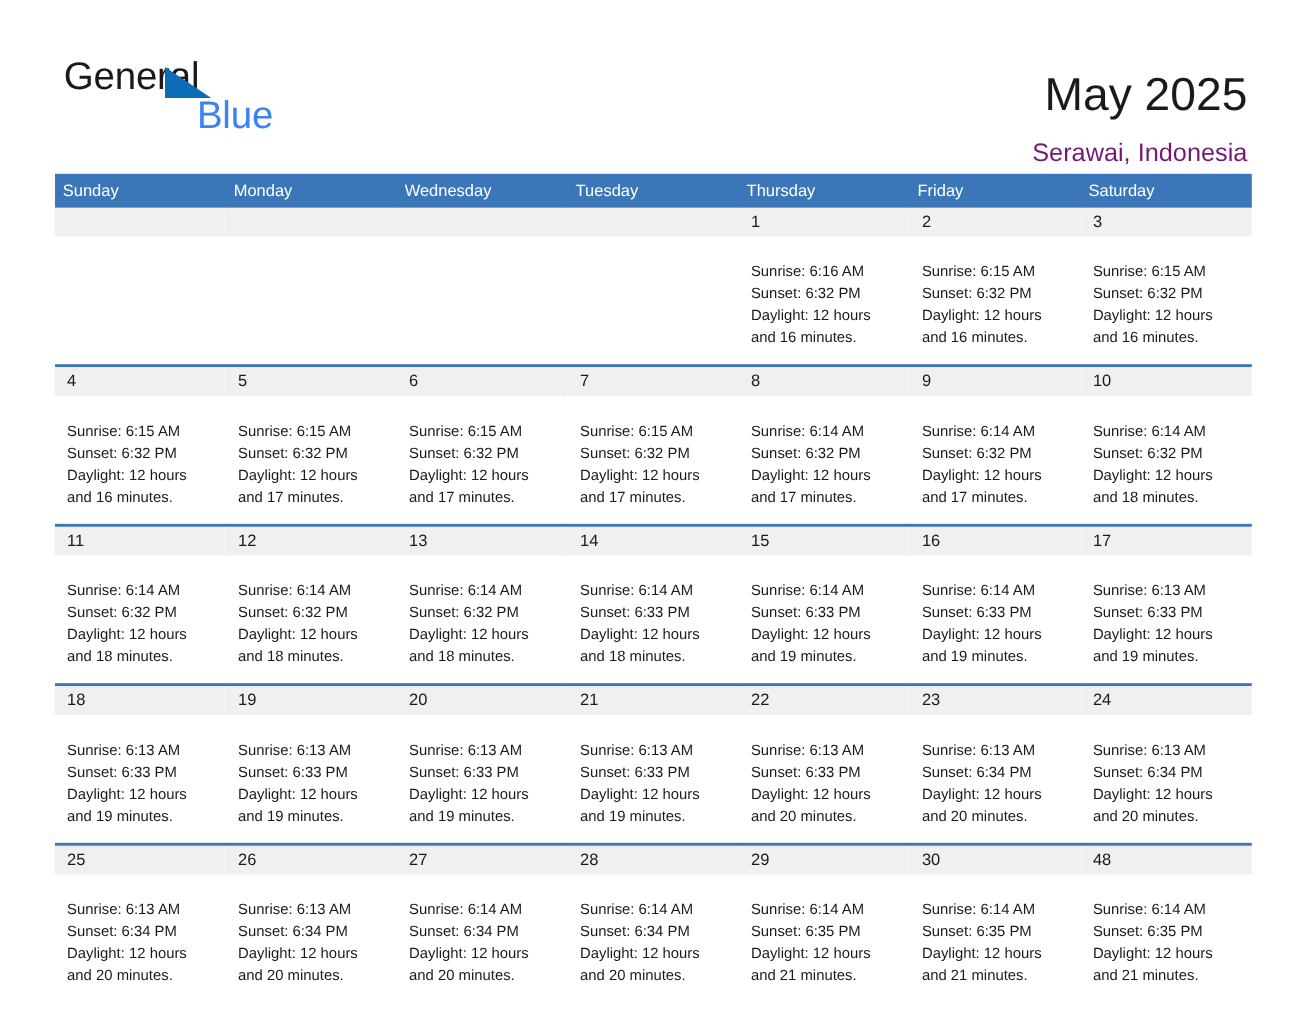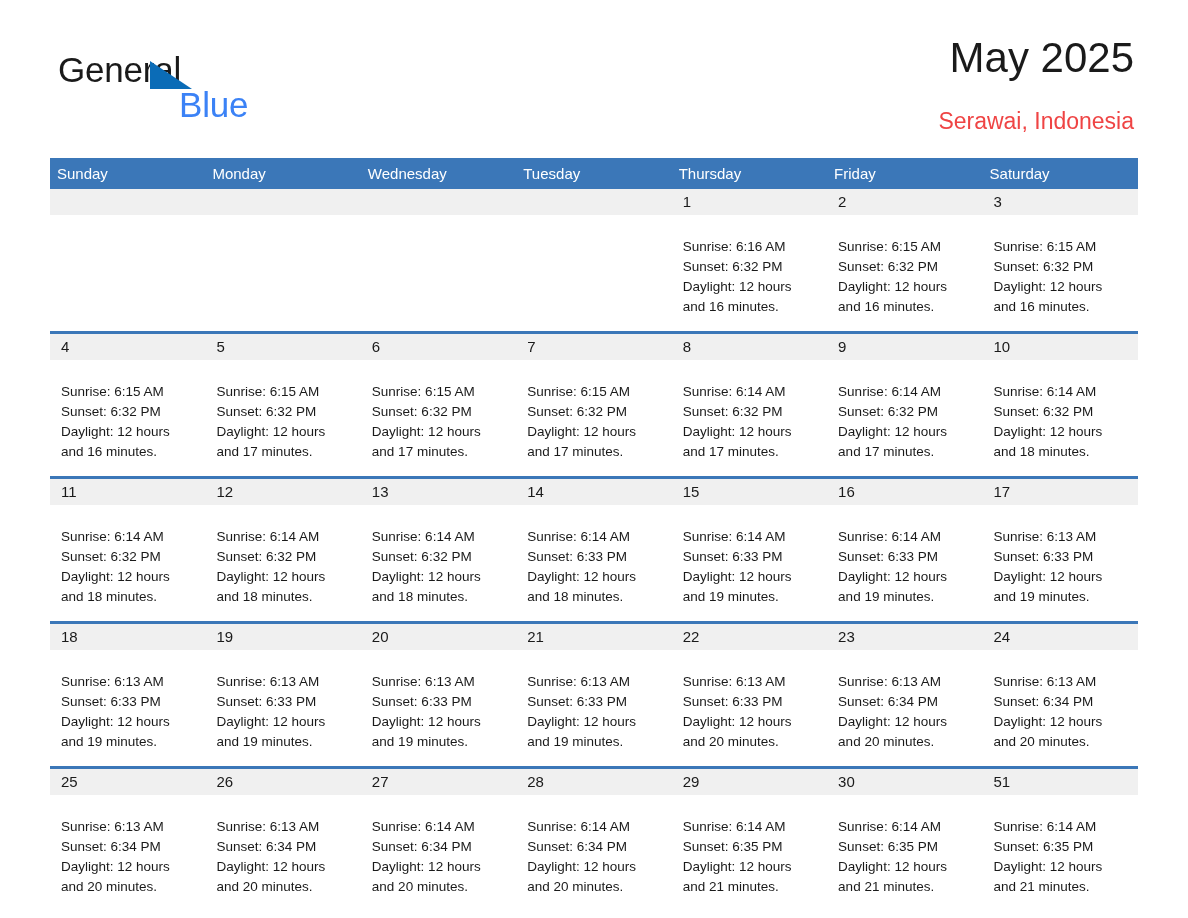--- a/index.html
+++ b/index.html
@@ -63,36 +63,36 @@
     line-height: 40px;
     letter-spacing: -0.2px;
     color: #3b82f6;
     font-family: Liberation Sans, sans-serif;
     margin-left: 46px;
   }
 
   .title-block {
     position: absolute;
     right: 54px;
-    top: 32px;
+    top: 60px;
     text-align: right;
   }
   .cal-title {
     font-size: 42px;
     line-height: 52px;
     color: #1a1a1a;
     font-weight: normal;
     font-family: "Liberation Sans", sans-serif;
     white-space: nowrap;
   }
   .cal-subtitle {
-    margin-top: 23px;
+    margin-top: 12px;
     font-size: 23px;
     line-height: 28px;
-    color: #ef4444;
+    color: #701a75;
     font-family: "Liberation Sans", sans-serif;
     white-space: nowrap;
   }
 
   
   .calendar {
     position: absolute;
     left: 50px;
     top: 158px;
     width: 1088px;
@@ -447,21 +447,21 @@
           </div>
           <div class="day-cell">
             <div class="day-number">30</div>
             <div class="day-body">
               <div class="day-line">Sunrise: 6:14 AM</div>
               <div class="day-line">Sunset: 6:35 PM</div>
               <div class="day-line wrap">Daylight: 12 hours and 21 minutes.</div>
             </div>
           </div>
           <div class="day-cell">
-            <div class="day-number">51</div>
+            <div class="day-number">48</div>
             <div class="day-body">
               <div class="day-line">Sunrise: 6:14 AM</div>
               <div class="day-line">Sunset: 6:35 PM</div>
               <div class="day-line wrap">Daylight: 12 hours and 21 minutes.</div>
             </div>
           </div>
         </div>
       </div>
   </div>
 

